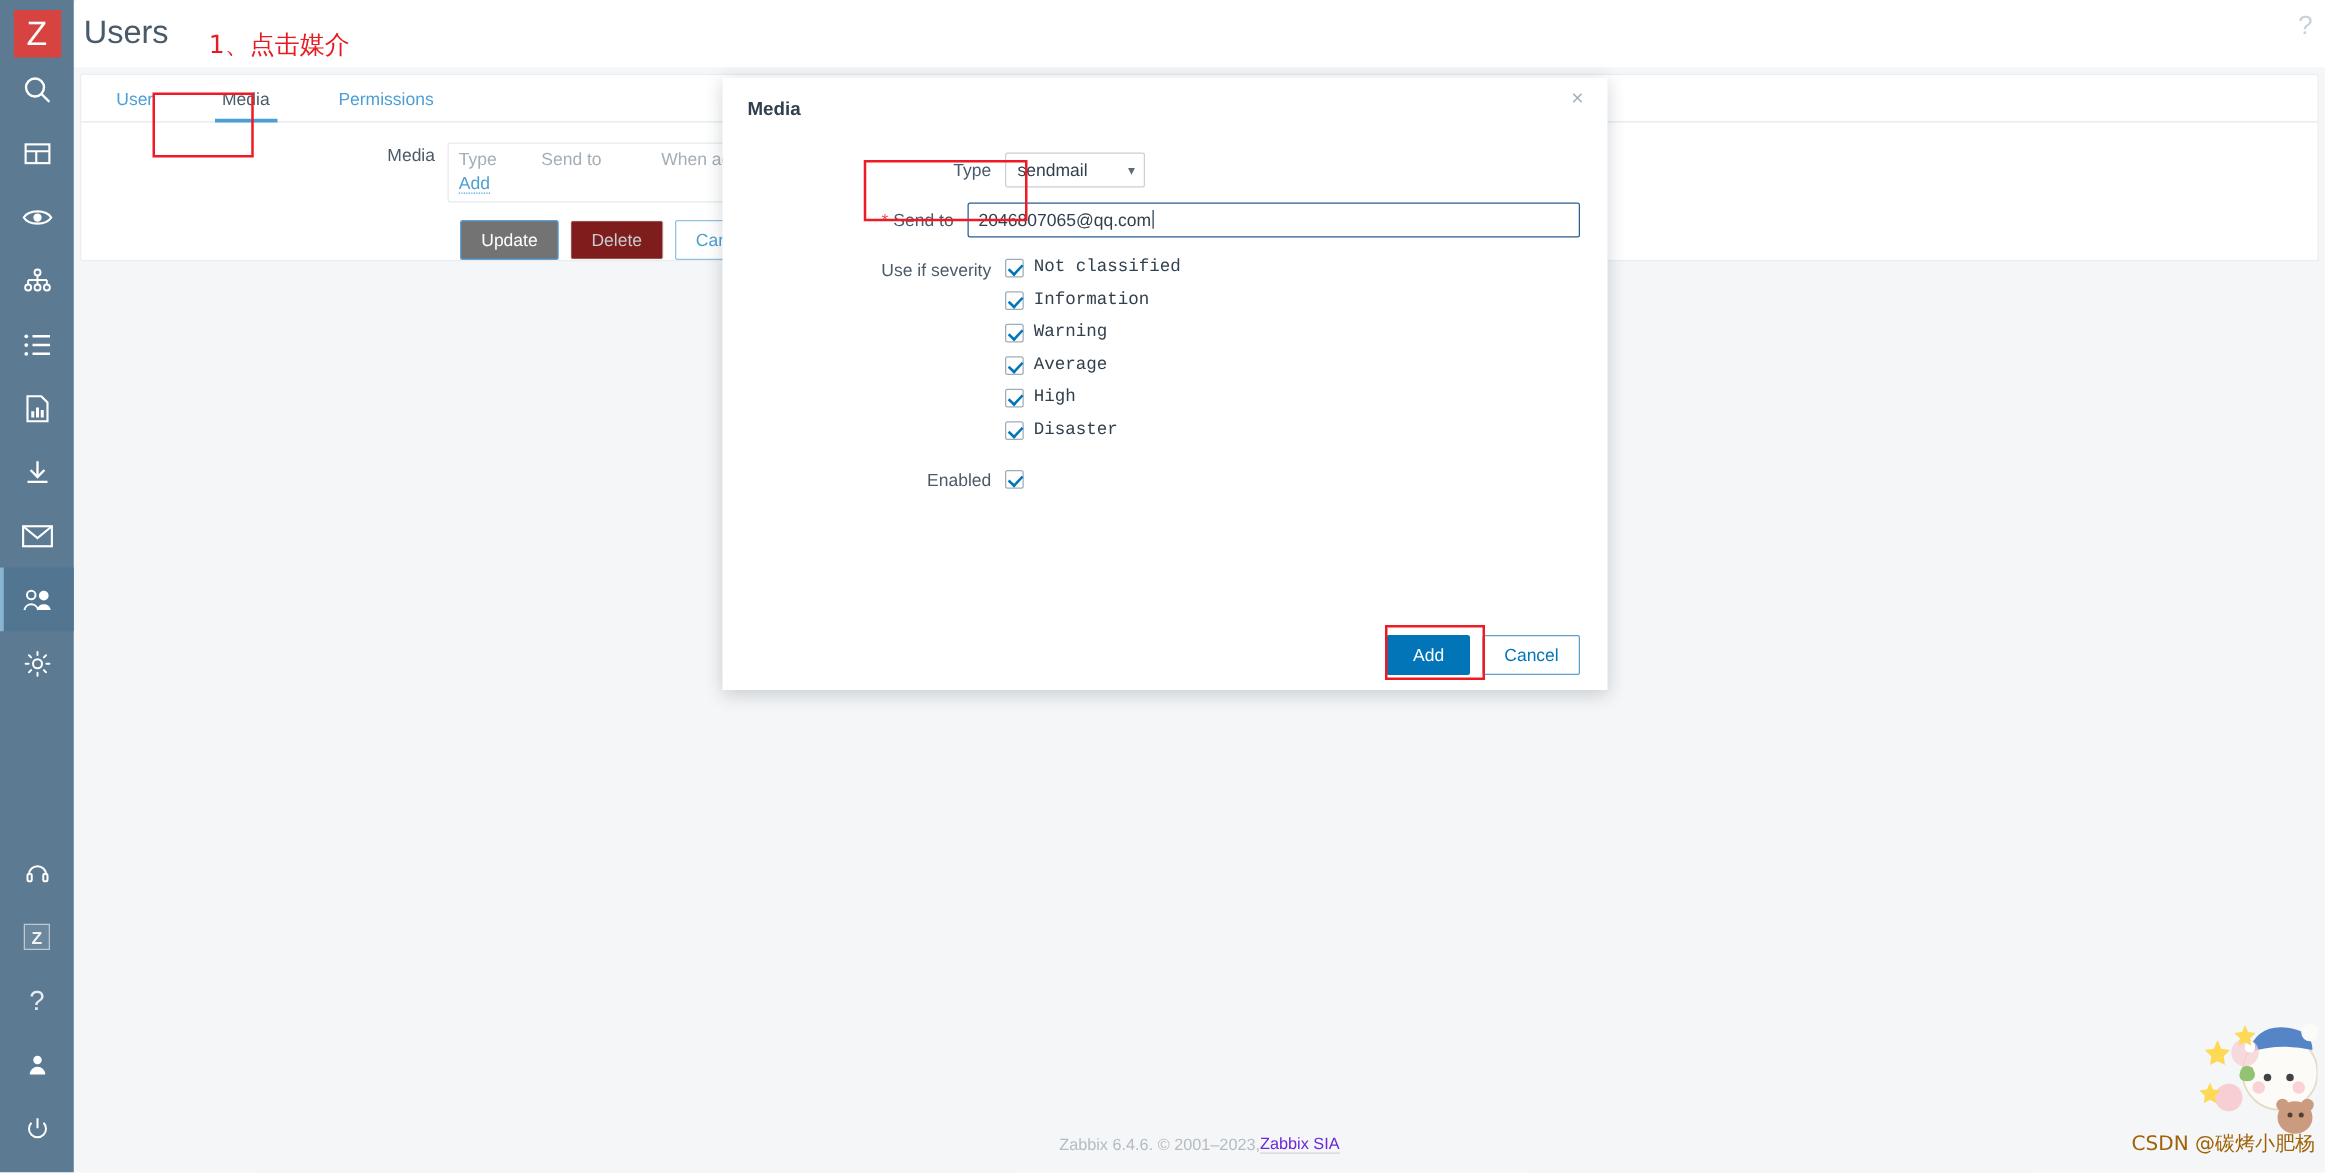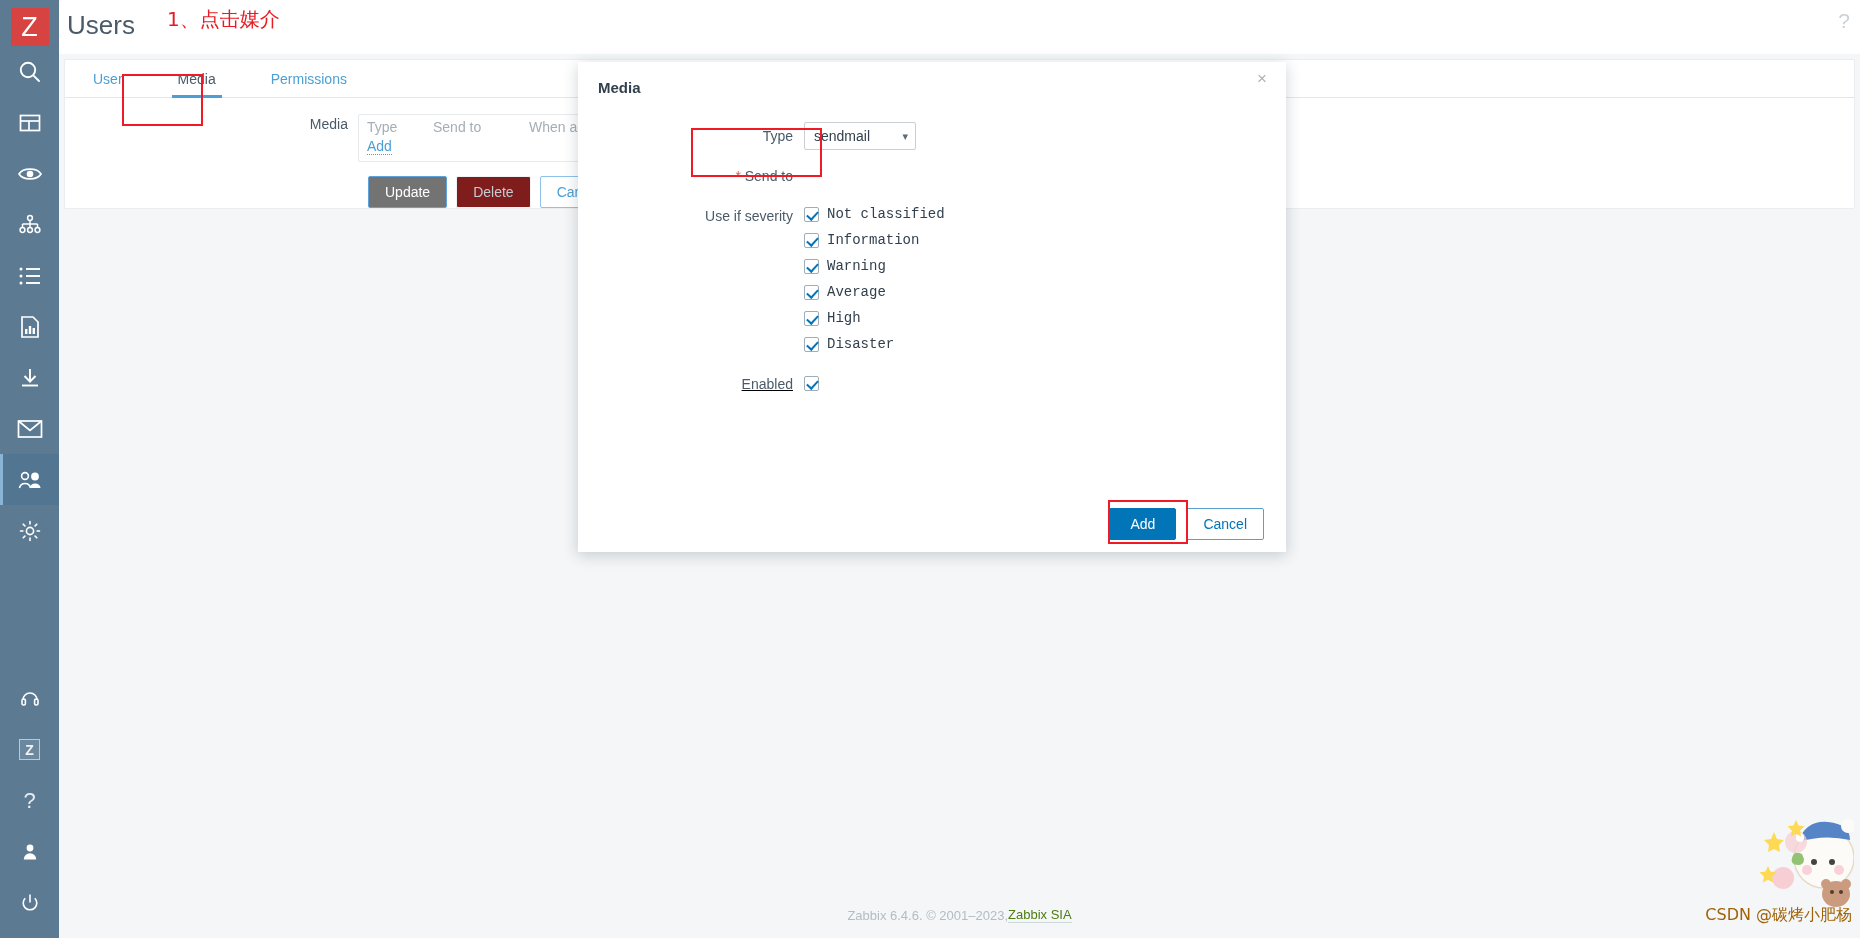--- a/index.html
+++ b/index.html
@@ -66,21 +66,21 @@
   .page-title {
     position: absolute; left: 8px; top: 10px;
     font-size: 26px; color: #4a5a68; font-weight: 400;
   }
   .annot {
     position: absolute;
     color: #e51c23;
     font-family: "DejaVu Sans", sans-serif;
     white-space: nowrap;
   }
-  .annot-1 { left: 108px; top: 6px; font-size: 20px; }
+  .annot-1 { left: 108px; top: 22px; font-size: 20px; }
   .help-q {
     position: absolute; right: 10px; top: 9px;
     color: #c9d1d8; font-size: 21px;
   }
 
   
   .content {
     position: absolute; left: 59px; top: 54px;
     width: 1801px; height: 884px;
     background: #f4f6f7;
@@ -222,21 +222,21 @@
   
   .hl { position: absolute; border: 2px solid #ee1b24; z-index: 40; pointer-events: none; }
 
   
   .footer {
     position: absolute; left: 59px; bottom: 0;
     width: 1801px; height: 46px;
     display: flex; align-items: center; justify-content: center;
     font-size: 13px; color: #b3bcc4;
   }
-  .footer a { color: #4d7c0f; text-decoration: none; border-bottom: 1px solid #cfd6dc; }
+  .footer a { color: #6d28d9; text-decoration: none; border-bottom: 1px solid #cfd6dc; }
 
   .watermark {
     position: absolute; right: 8px; bottom: 12px;
     font-size: 16px; color: #a16207;
     font-family: "DejaVu Sans", sans-serif;
     white-space: nowrap;
     z-index: 2;
   }
   .sticker { position: absolute; right: 6px; bottom: 24px; width: 126px; height: 112px; z-index: 1; opacity: .95; }
 </style>
@@ -445,20 +445,23 @@
           <span>sendmail</span>
           <span class="chev">▾</span>
         </div>
       </div>
 
       <div class="frow">
         <div class="flabel">
           <span class="req">*</span>
           <span>Send to</span>
         </div>
+        <div class="txtinput focused">
+          <span>2046807065@qq.com</span><span class="caret"></span>
+        </div>
       </div>
 
 
       <div class="frow">
         <div class="flabel">Use if severity</div>
         <div class="cb-list">
           <div class="cb-line">
             <span class="cbox checked"></span>
             <span class="cb-text">Not classified</span>
           </div>
@@ -478,21 +481,21 @@
             <span class="cbox checked"></span>
             <span class="cb-text">High</span>
           </div>
           <div class="cb-line">
             <span class="cbox checked"></span>
             <span class="cb-text">Disaster</span>
           </div>
         </div>
       </div>
 
-      <div class="frow" style="margin-top:18px;text-decoration:underline;">
+      <div class="frow" style="margin-top:18px;">
         <div class="flabel">Enabled</div>
         <span class="cbox checked" style="margin-top:6px;"></span>
       </div>
 
     </div>
 
     <div class="modal-foot">
       <button class="btn btn-add">Add</button>
       <button class="btn btn-cancel">Cancel</button>
     </div>

